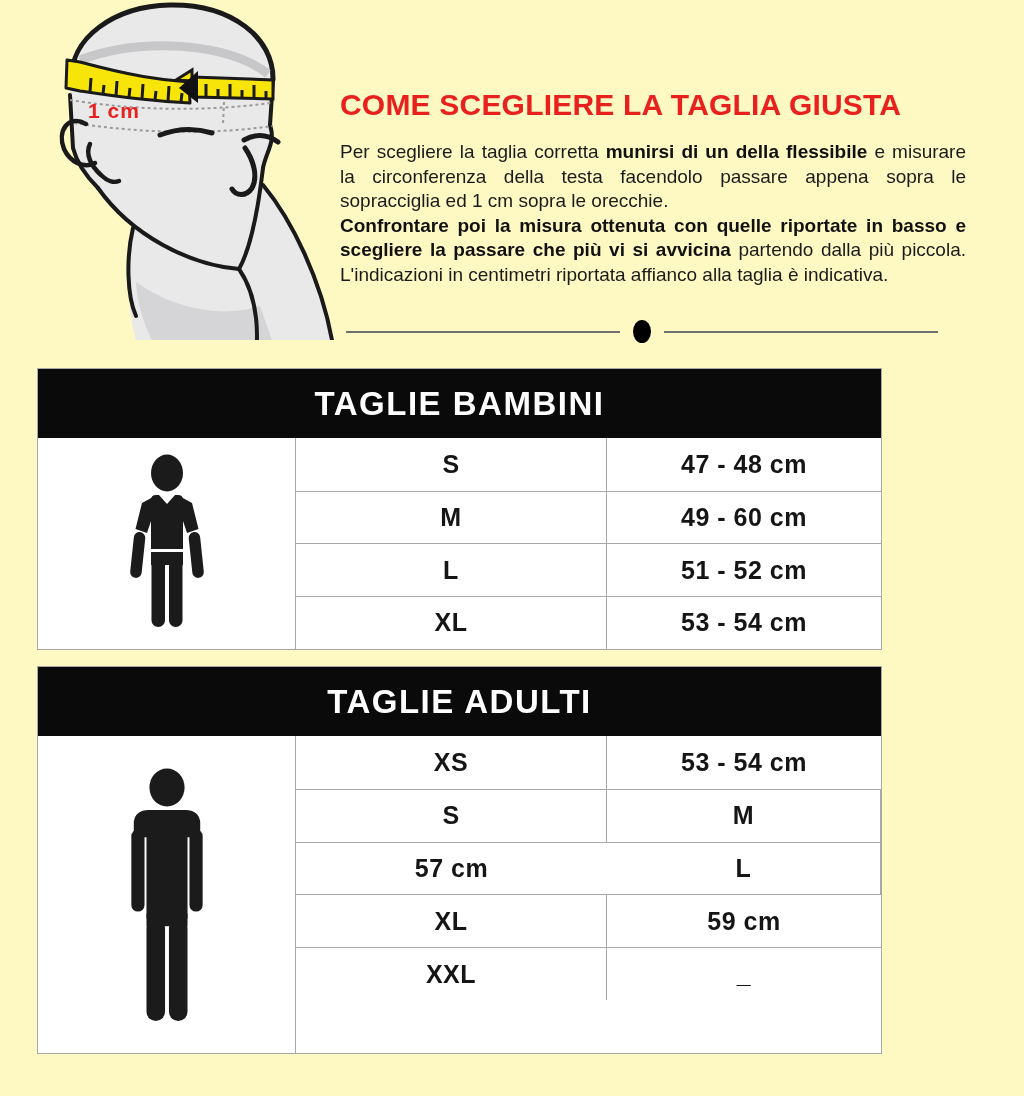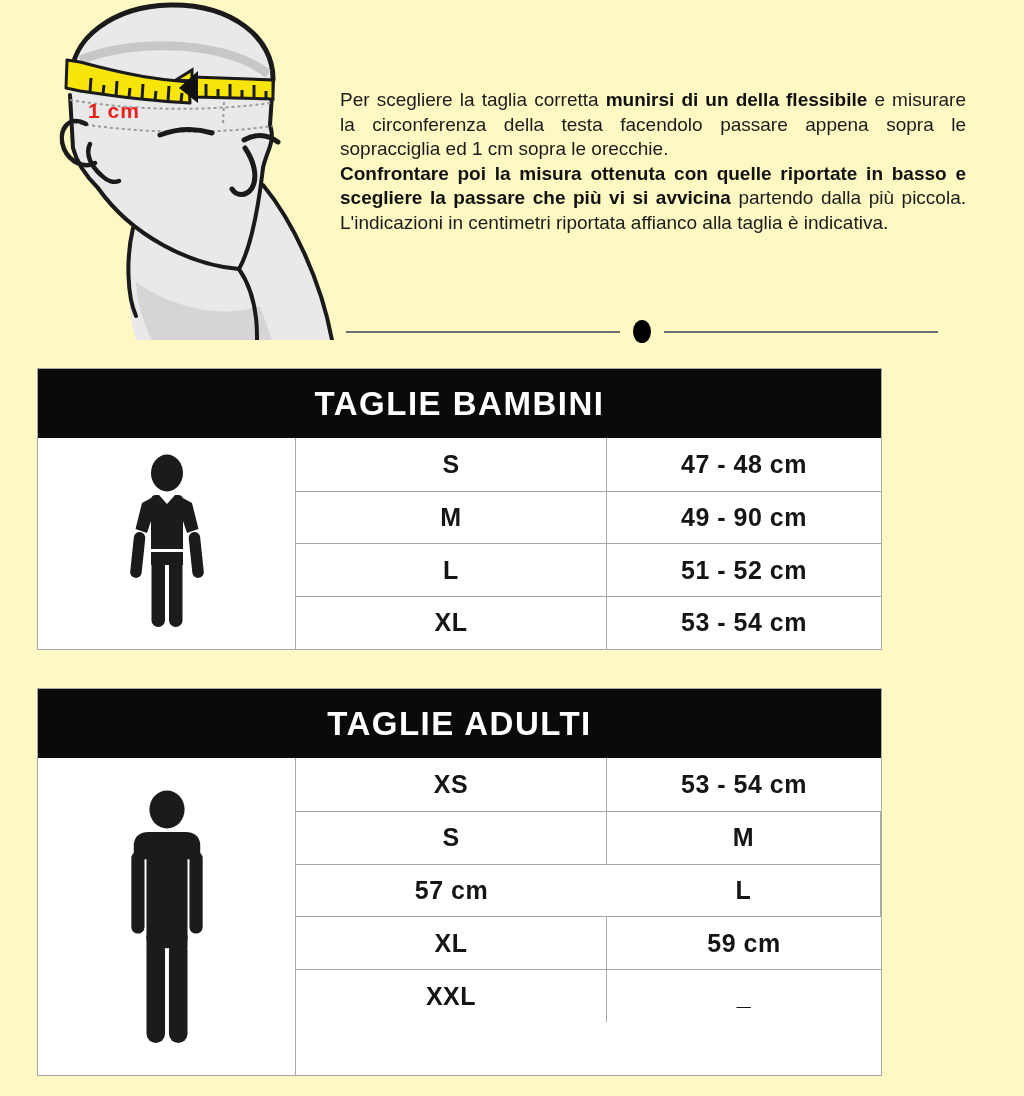--- a/index.html
+++ b/index.html
@@ -14,21 +14,21 @@
   .hero-p { margin: 0; font-size: 19px; line-height: 24.6px; color: #1b1b1b; text-align: justify; }
   .hero-p b { font-weight: bold; color: #111; }
 
   .divider { position: absolute; left: 346px; top: 319px; width: 592px; height: 25px; display: flex; align-items: center; }
   .divider .line { flex: 1; height: 0; border-top: 2px solid #6f6f6f; }
   .divider .dot { width: 18px; height: 23px; background: #000; border-radius: 50%; margin: 0 13px; }
 
   
   .size-table { position: absolute; left: 37px; width: 845px; border: 1px solid #a8a8a8; background: #fff; }
   #table-bambini { top: 368px; }
-  #table-adulti  { top: 688px; }
+  #table-adulti  { top: 666px; }
   .t-header { background: #0a0a0a; color: #ffffff; height: 69px; display: flex; align-items: center; justify-content: center; font-size: 33px; font-weight: bold; letter-spacing: 1.5px; }
   .t-body { display: grid; grid-template-columns: 258px 311px 1fr; }
   #table-bambini .t-body { grid-auto-rows: 52.7px; }
   #table-adulti  .t-body { grid-auto-rows: 52.8px; }
   .icon-cell { border-right: 1px solid #a8a8a8; display: flex; align-items: center; justify-content: center; }
   #table-bambini .icon-cell { grid-row: 1 / span 4; }
   #table-adulti  .icon-cell { grid-row: 1 / span 6; }
   .c-size, .c-range { display: flex; align-items: center; justify-content: center; font-size: 25px; font-weight: bold; color: #151515; letter-spacing: 0.5px; }
   .c-size { border-right: 1px solid #a8a8a8; }
   .bt { border-top: 1px solid #a8a8a8; }
@@ -78,20 +78,21 @@
         <path stroke-width="4.5" d="M50 144 C45 154 51 166 61 175 C67 181 74 183 79 181"></path>
         <path stroke-width="5" d="M120 135 Q146 125 172 133"></path>
         <path stroke-width="5" d="M204 140 Q222 130 238 142"></path>
         <path stroke-width="5" d="M205 148 C214 161 218 177 212 188 C206 197 196 196 192 189"></path>
       </g>
       <text x="48" y="118" font-size="21" font-weight="bold" fill="#e8211f" letter-spacing="1">1 cm</text>
     </svg>
   </div>
 
   <div class="hero-text">
+    <h1 class="hero-title">COME SCEGLIERE LA TAGLIA GIUSTA</h1>
     <p class="hero-p"><span>Per scegliere la taglia corretta </span><b>munirsi di un della flessibile</b><span> e misurare la circonferenza della testa facendolo passare appena sopra le sopracciglia ed 1 cm sopra le orecchie.</span></p>
     <p class="hero-p"><b>Confrontare poi la misura ottenuta con quelle riportate in basso e scegliere la passare che più vi si avvicina</b><span> partendo dalla più piccola. L'indicazioni in centimetri riportata affianco alla taglia è indicativa.</span></p>
   </div>
 
   <div class="divider">
     <span class="line"></span>
     <span class="dot"></span>
     <span class="line"></span>
   </div>
 
@@ -110,21 +111,21 @@
             <rect x="29" y="99" width="32" height="13"></rect>
             <rect x="29.5" y="104" width="13.5" height="70" rx="6.7"></rect>
             <rect x="47" y="104" width="13.5" height="70" rx="6.7"></rect>
           </g>
           <path d="M37 42 L53 42 L45 51 Z" fill="#ffffff"></path>
         </svg>
       </div>
       <div class="c-size">S</div>
       <div class="c-range">47 - 48 cm</div>
       <div class="c-size bt">M</div>
-      <div class="c-range bt">49 - 90 cm</div>
+      <div class="c-range bt">49 - 60 cm</div>
       <div class="c-size bt">L</div>
       <div class="c-range bt">51 - 52 cm</div>
       <div class="c-size bt">XL</div>
       <div class="c-range bt">53 - 54 cm</div>
     </div>
   </div>
 
   <div class="size-table" id="table-adulti">
     <div class="t-header">TAGLIE ADULTI</div>
     <div class="t-body">

